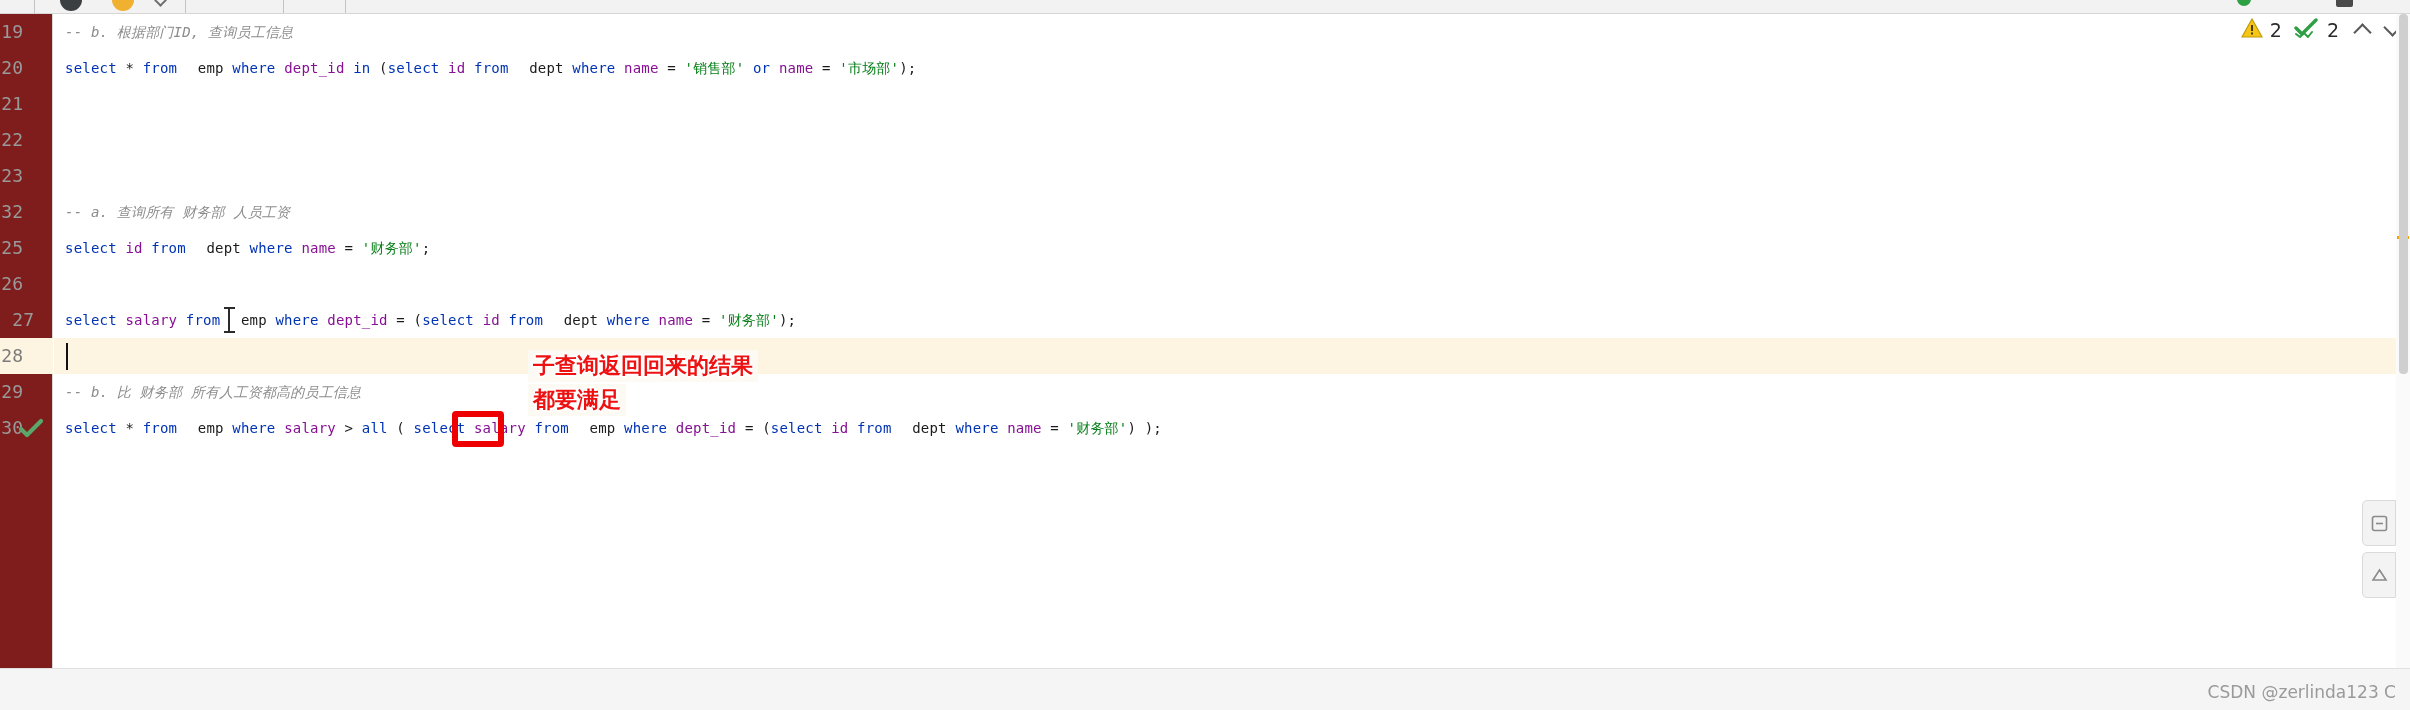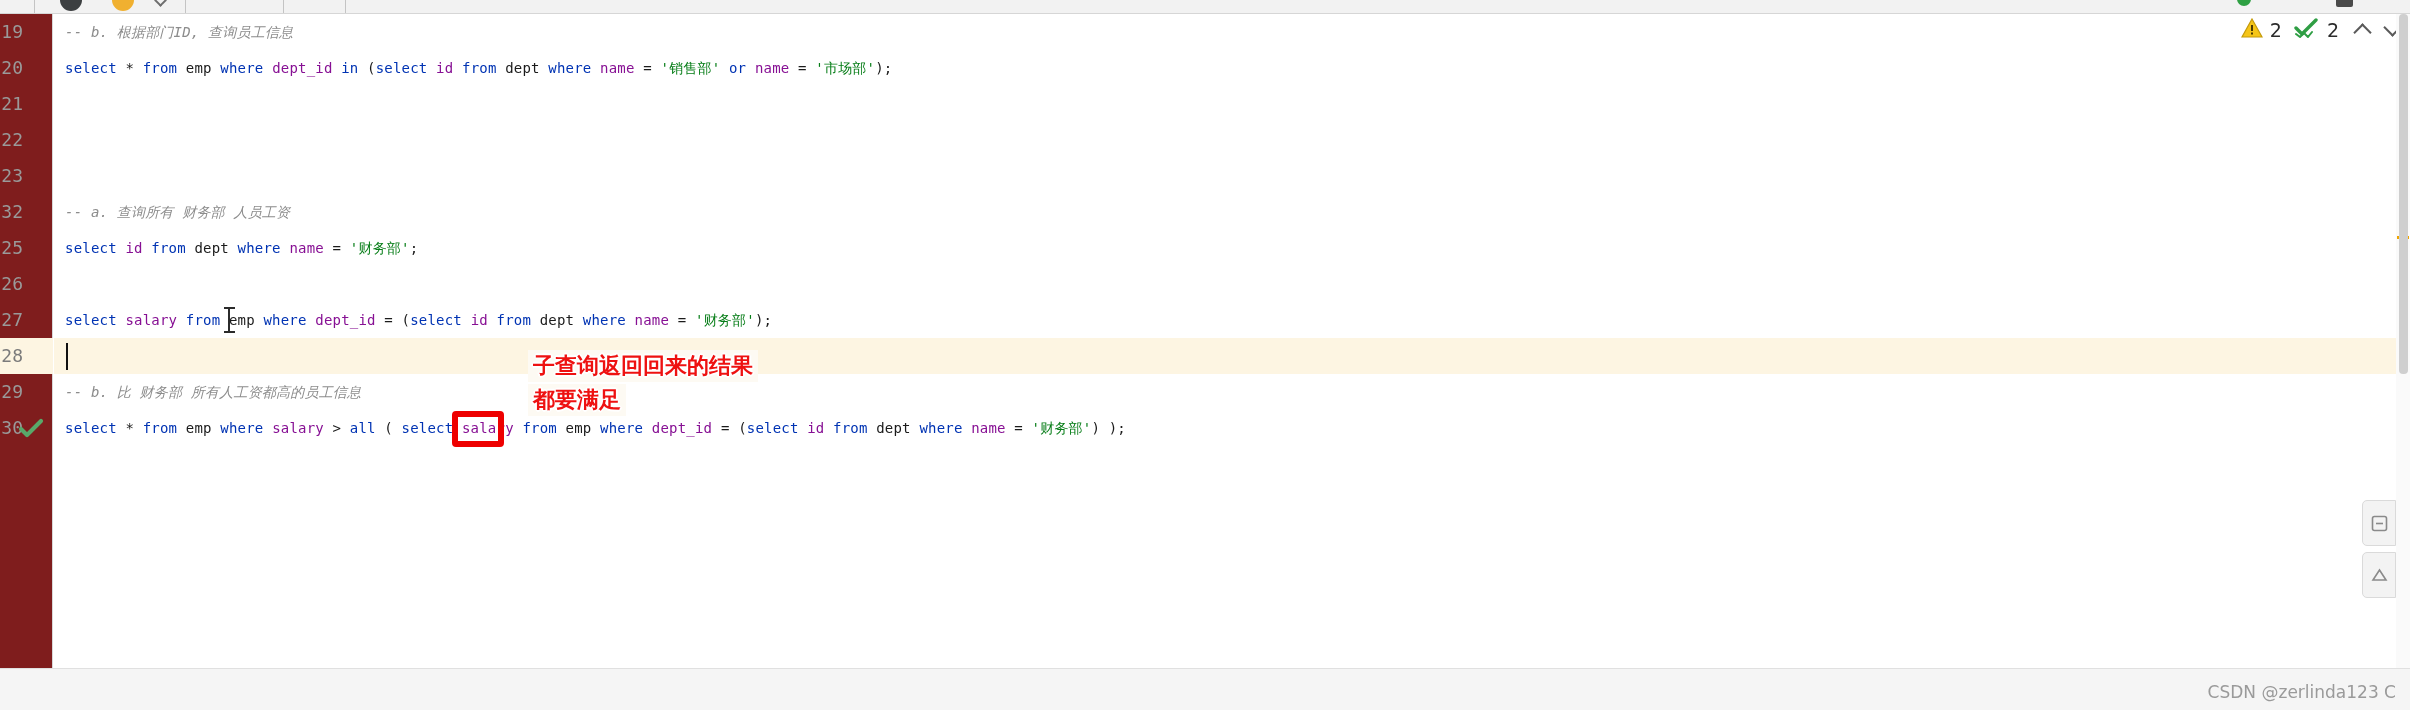--- a/index.html
+++ b/index.html
@@ -117,21 +117,21 @@
     letter-spacing: 0.2px;
   }
   .code-line.active {
     background: #fdf5e2;
     width: 2356px;
   }
 
   
   .k  { color: #0033b3; }           
   .id { color: #871094; }           
-  .tb { color: #1b1b1b; }           
+  .tb { color: #1b1b1b; padding-left: 12px; }           
   .s  { color: #067d17; text-align: center; }           
   .p  { color: #1b1b1b; }           
   .op { color: #1b1b1b; }           
   .cm { color: #8c8c8c; font-style: italic; }  
 
   
   .caret {
     position: absolute;
     left: 12px; top: 5px;
     width: 2px; height: 27px;
@@ -274,21 +274,21 @@
 
   <div class="gutter">
     <div class="gutter-line" style="top:0px;">19</div>
     <div class="gutter-line" style="top:36px;">20</div>
     <div class="gutter-line" style="top:72px;">21</div>
     <div class="gutter-line" style="top:108px;">22</div>
     <div class="gutter-line" style="top:144px;">23</div>
     <div class="gutter-line" style="top:180px;">32</div>
     <div class="gutter-line" style="top:216px;">25</div>
     <div class="gutter-line" style="top:252px;">26</div>
-    <div class="gutter-line" style="top:288px;">27</div>
+    <div class="gutter-line" style="top:288px;margin-left:11px;">27</div>
     <div class="gutter-line active" style="top:324px;">28</div>
     <div class="gutter-line" style="top:360px;">29</div>
     <div class="gutter-line" style="top:396px;">30</div>
 
     <div class="gutter-check" style="top:396px;">
       <svg width="26" height="20" viewBox="0 0 26 20">
         <path d="M3 11 L9 17 L23 3" stroke="#59a869" stroke-width="4.2" fill="none" stroke-linecap="round" stroke-linejoin="round"></path>
       </svg>
     </div>
   </div>

